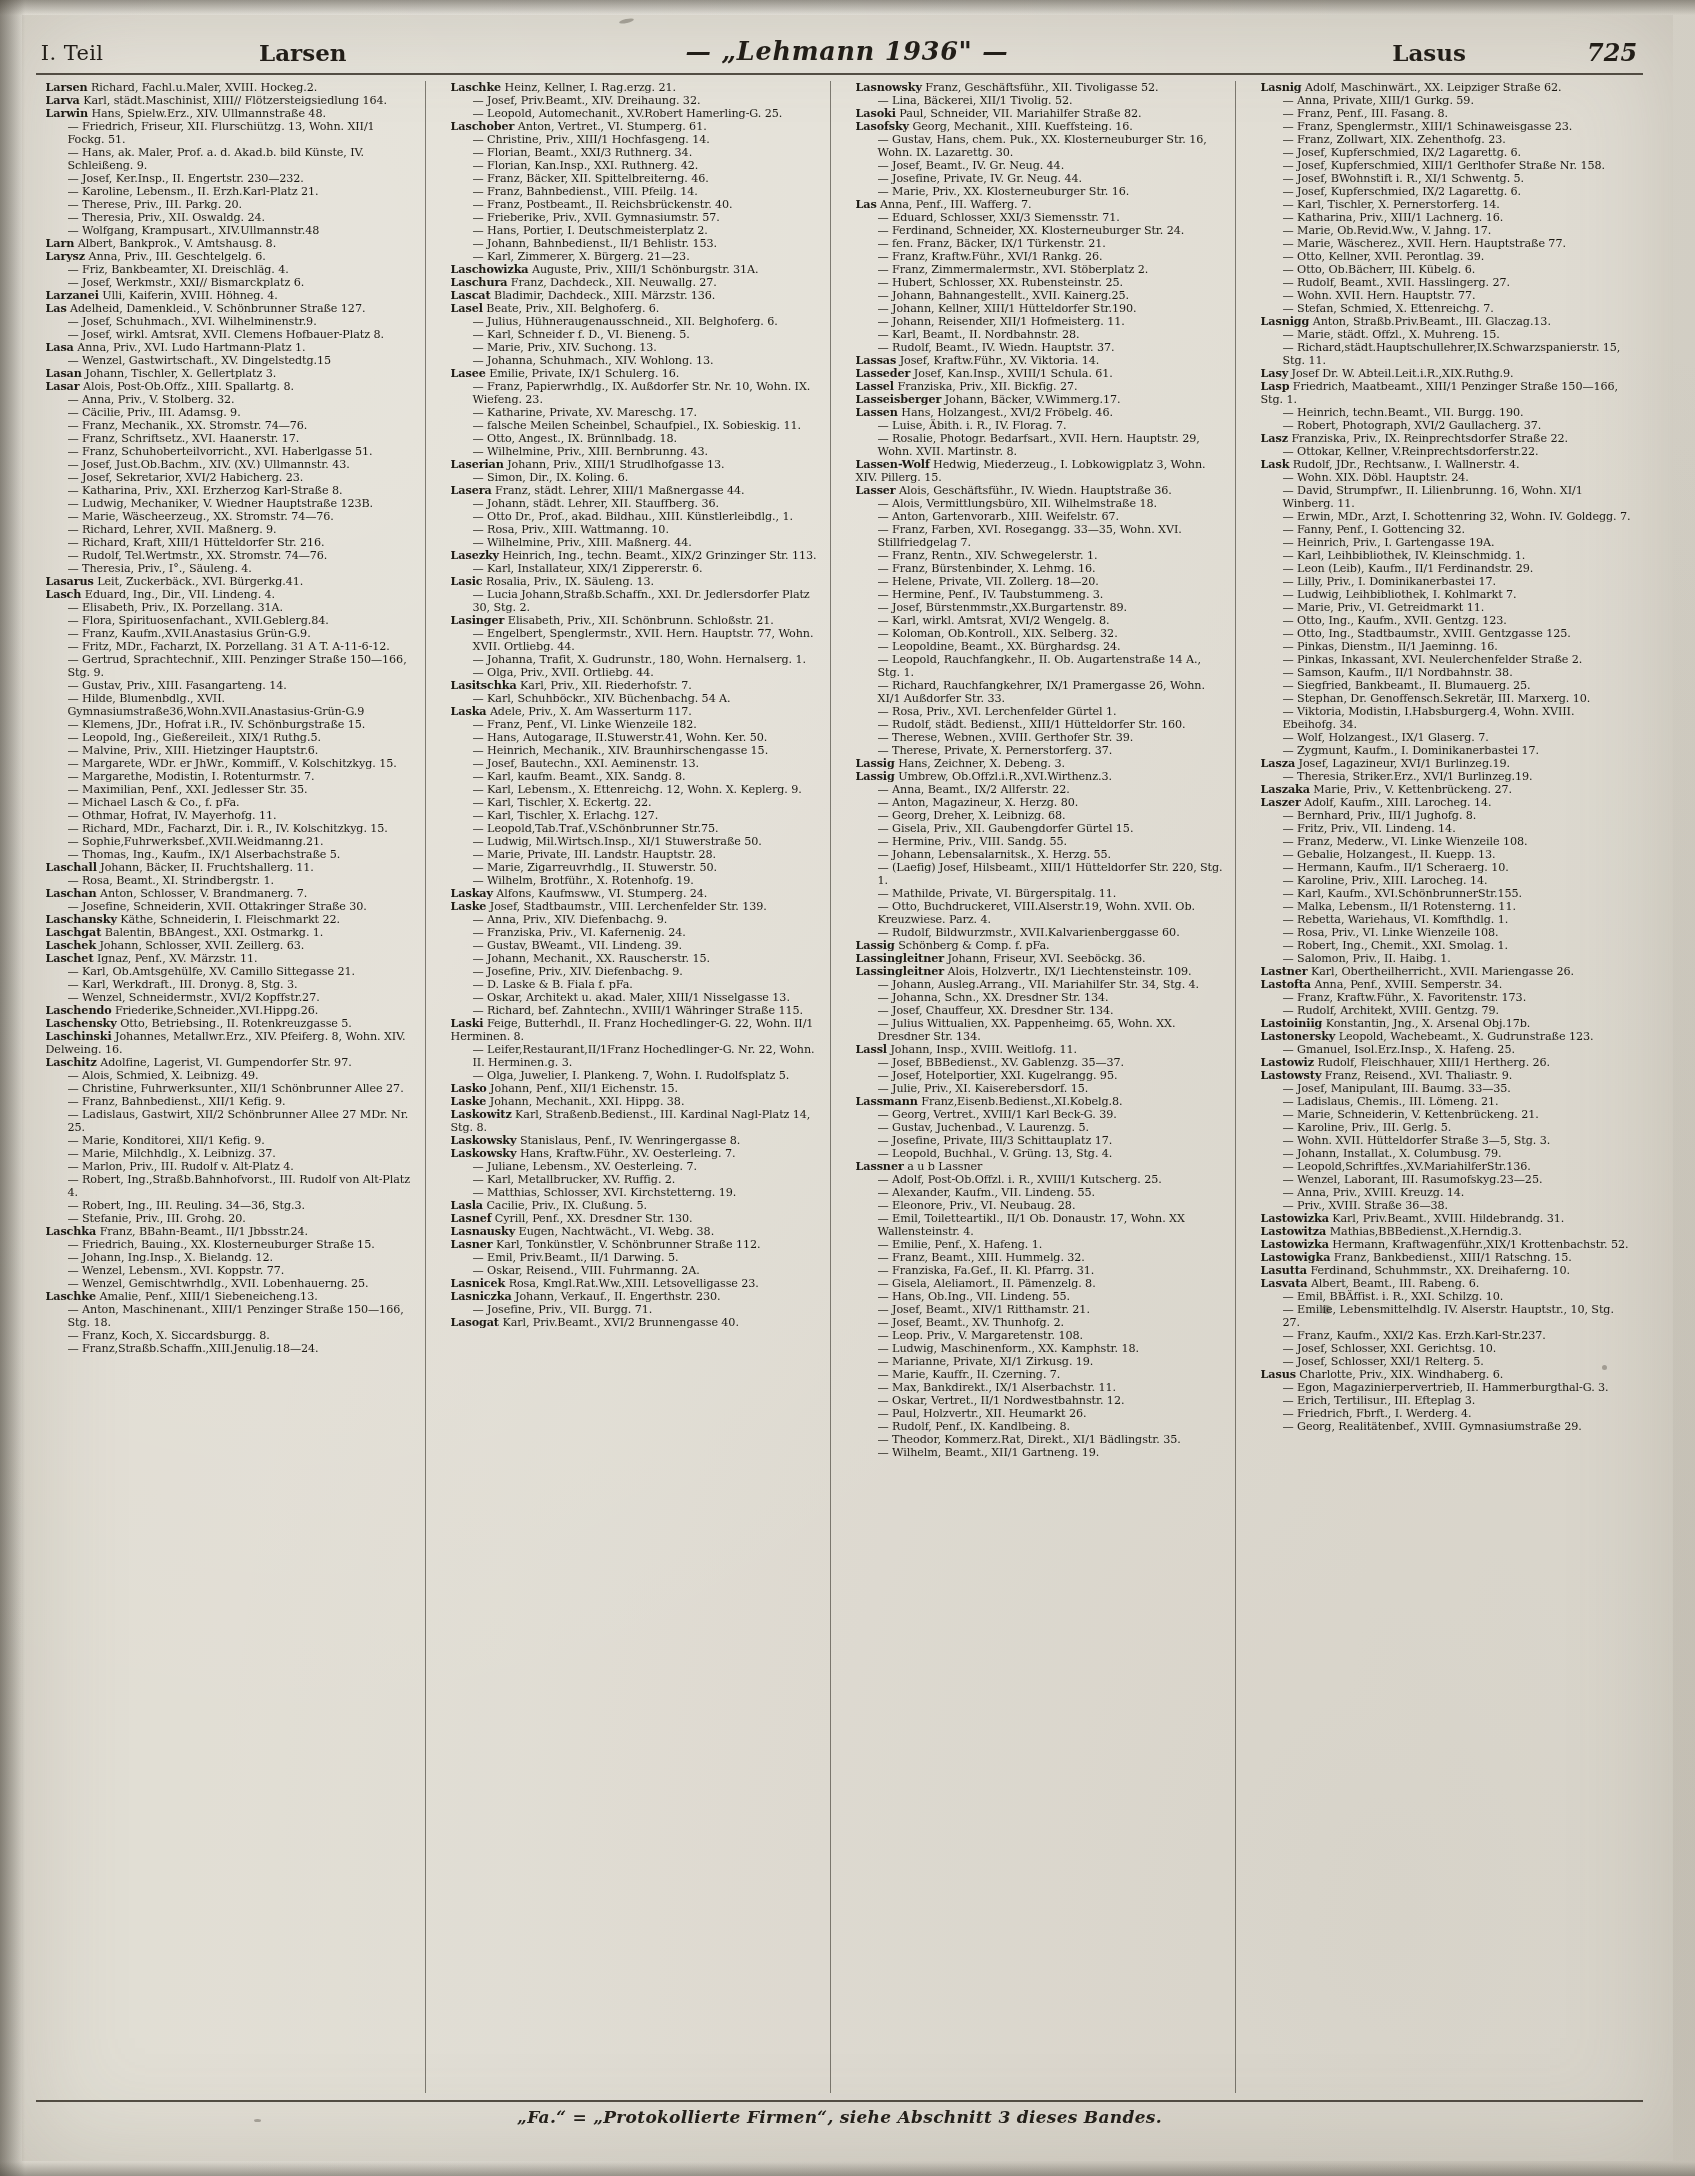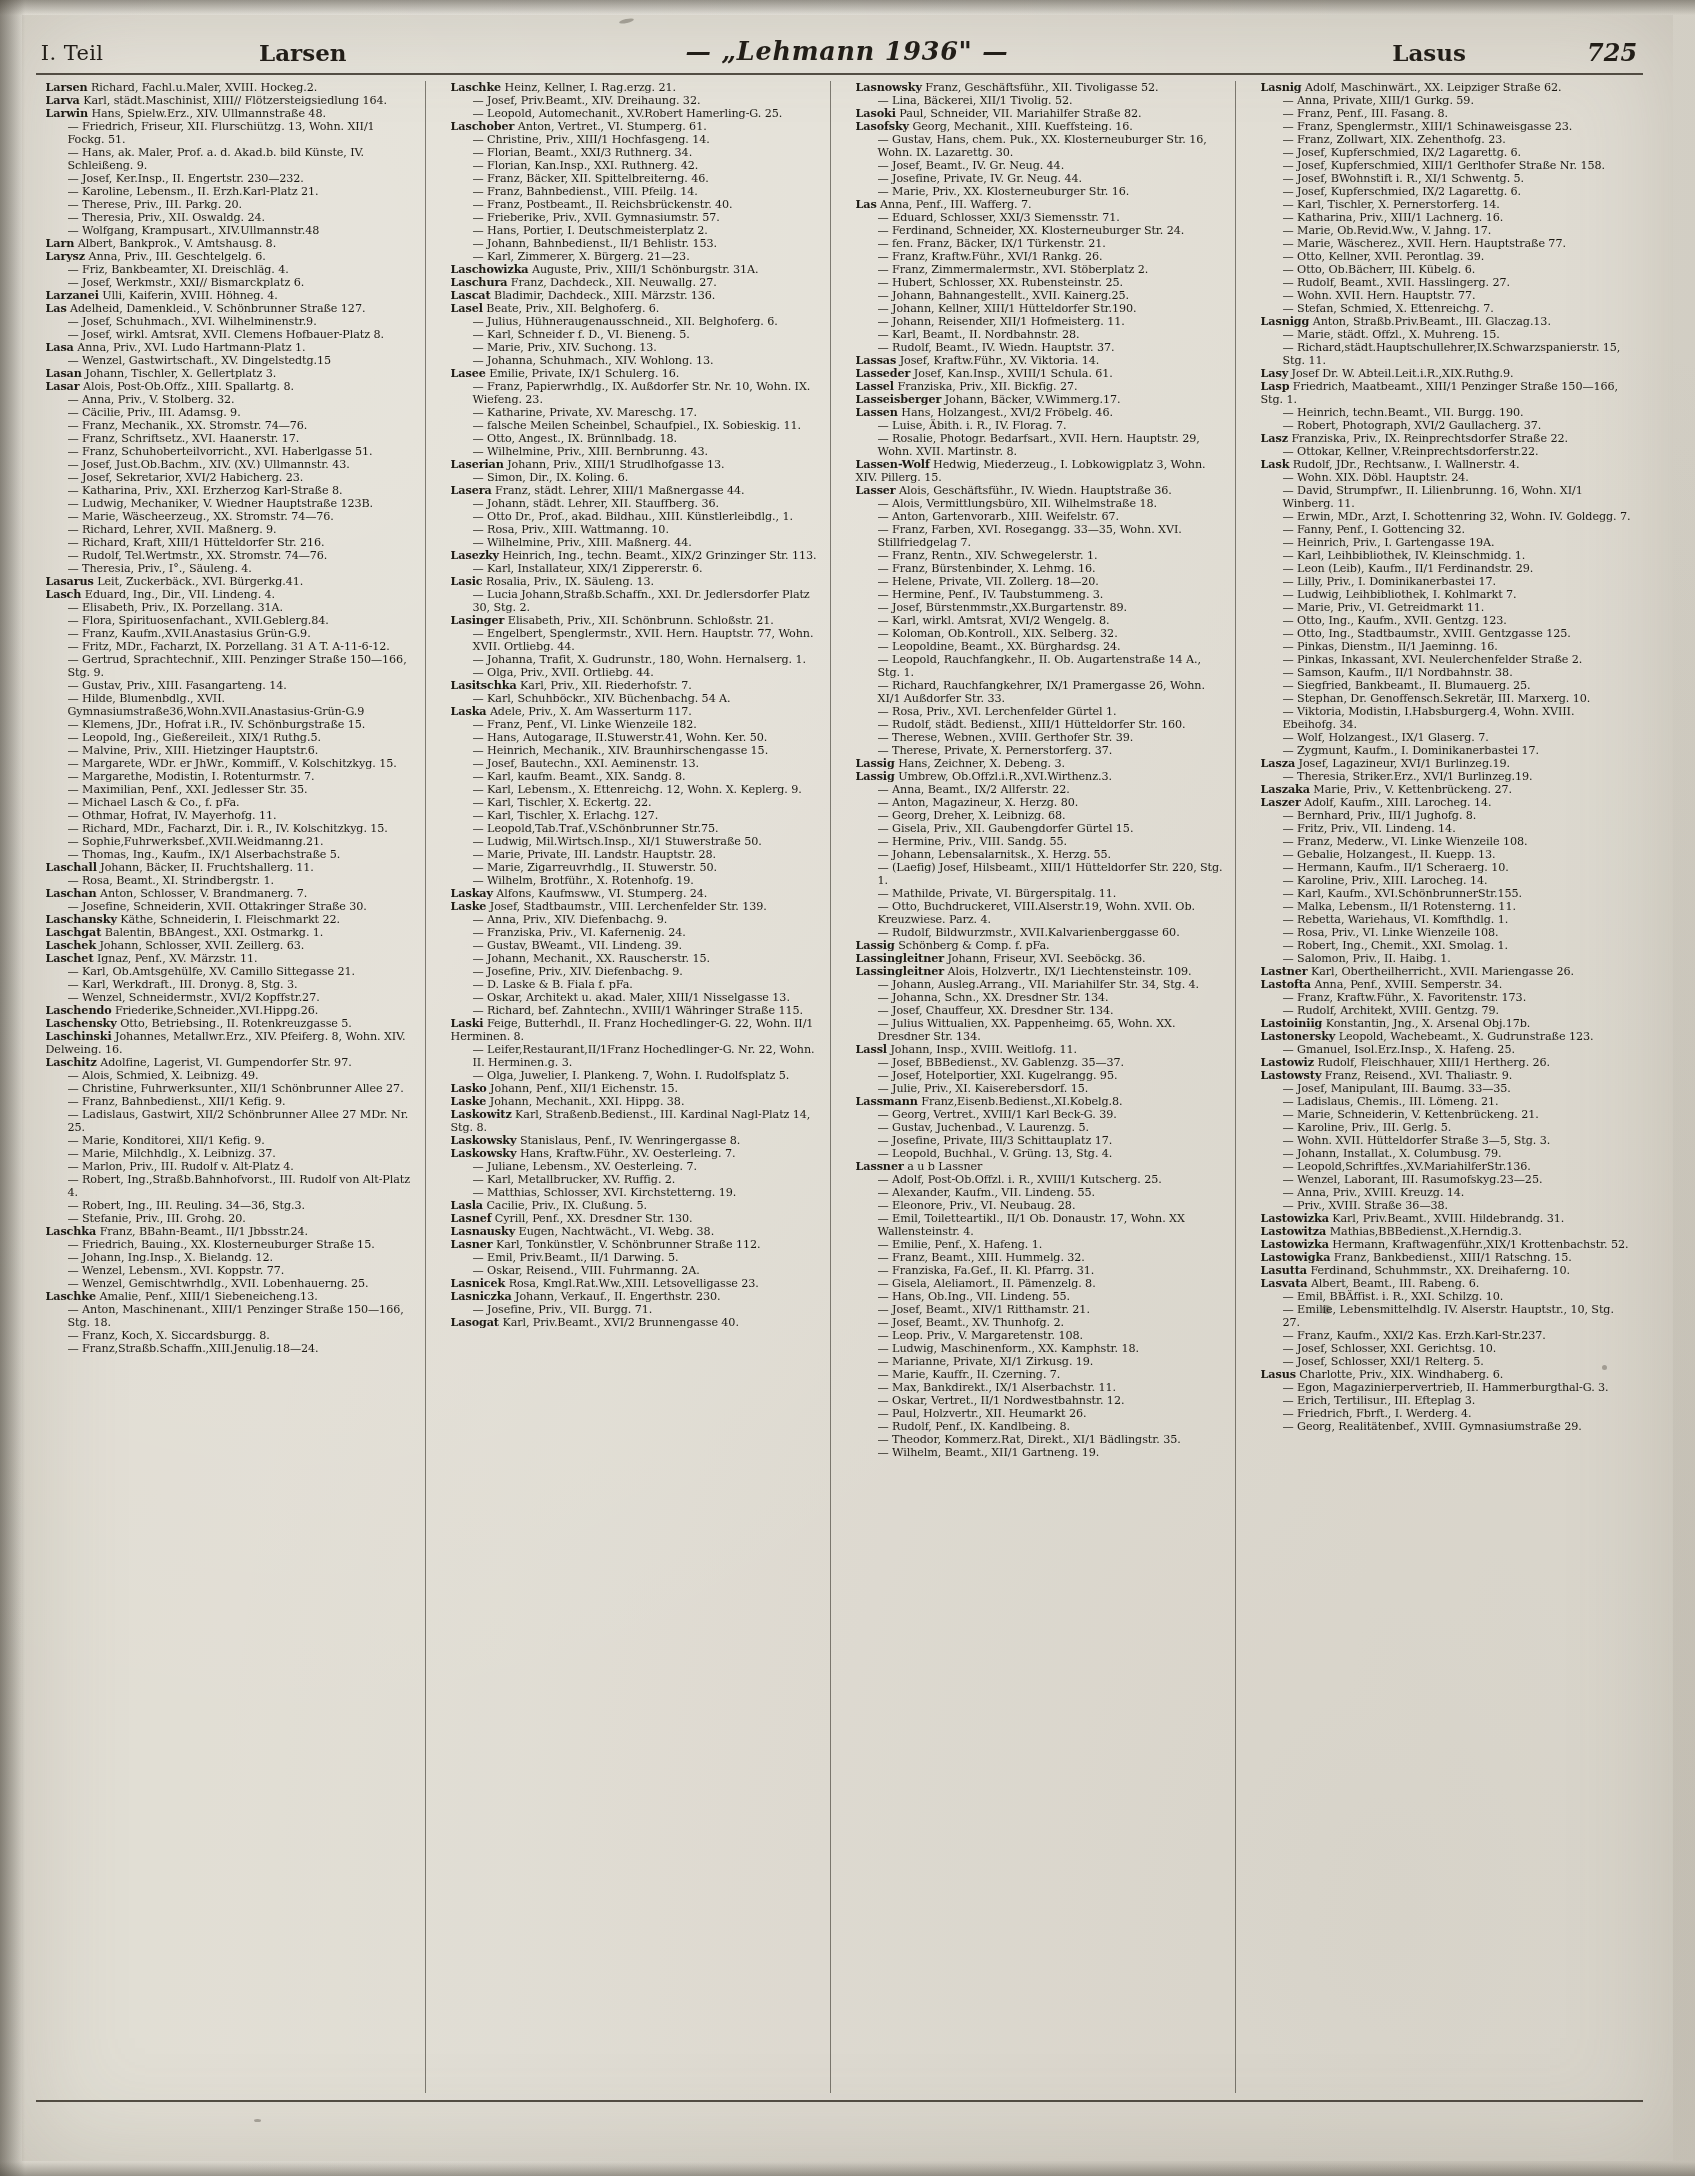--- a/index.html
+++ b/index.html
@@ -584,14 +584,15 @@
         <div class="entry cont"><span>— Josef, Schlosser, XXI/1 Relterg. 5.</span></div>
         <div class="entry head"><span class="nm">Lasus</span><span> Charlotte, Priv., XIX. Windhaberg. 6.</span></div>
         <div class="entry cont"><span>— Egon, Magazinierpervertrieb, II. Hammerburgthal-G. 3.</span></div>
         <div class="entry cont"><span>— Erich, Tertilisur., III. Efteplag 3.</span></div>
         <div class="entry cont"><span>— Friedrich, Fbrft., I. Werderg. 4.</span></div>
         <div class="entry cont"><span>— Georg, Realitätenbef., XVIII. Gymnasiumstraße 29.</span></div>
       </div>
   </div>
 
   <div class="rule bottom"></div>
+  <div class="footer">„Fa.“ = „Protokollierte Firmen“, siehe Abschnitt 3 dieses Bandes.</div>
 </div>
 
 
 </body></html>

